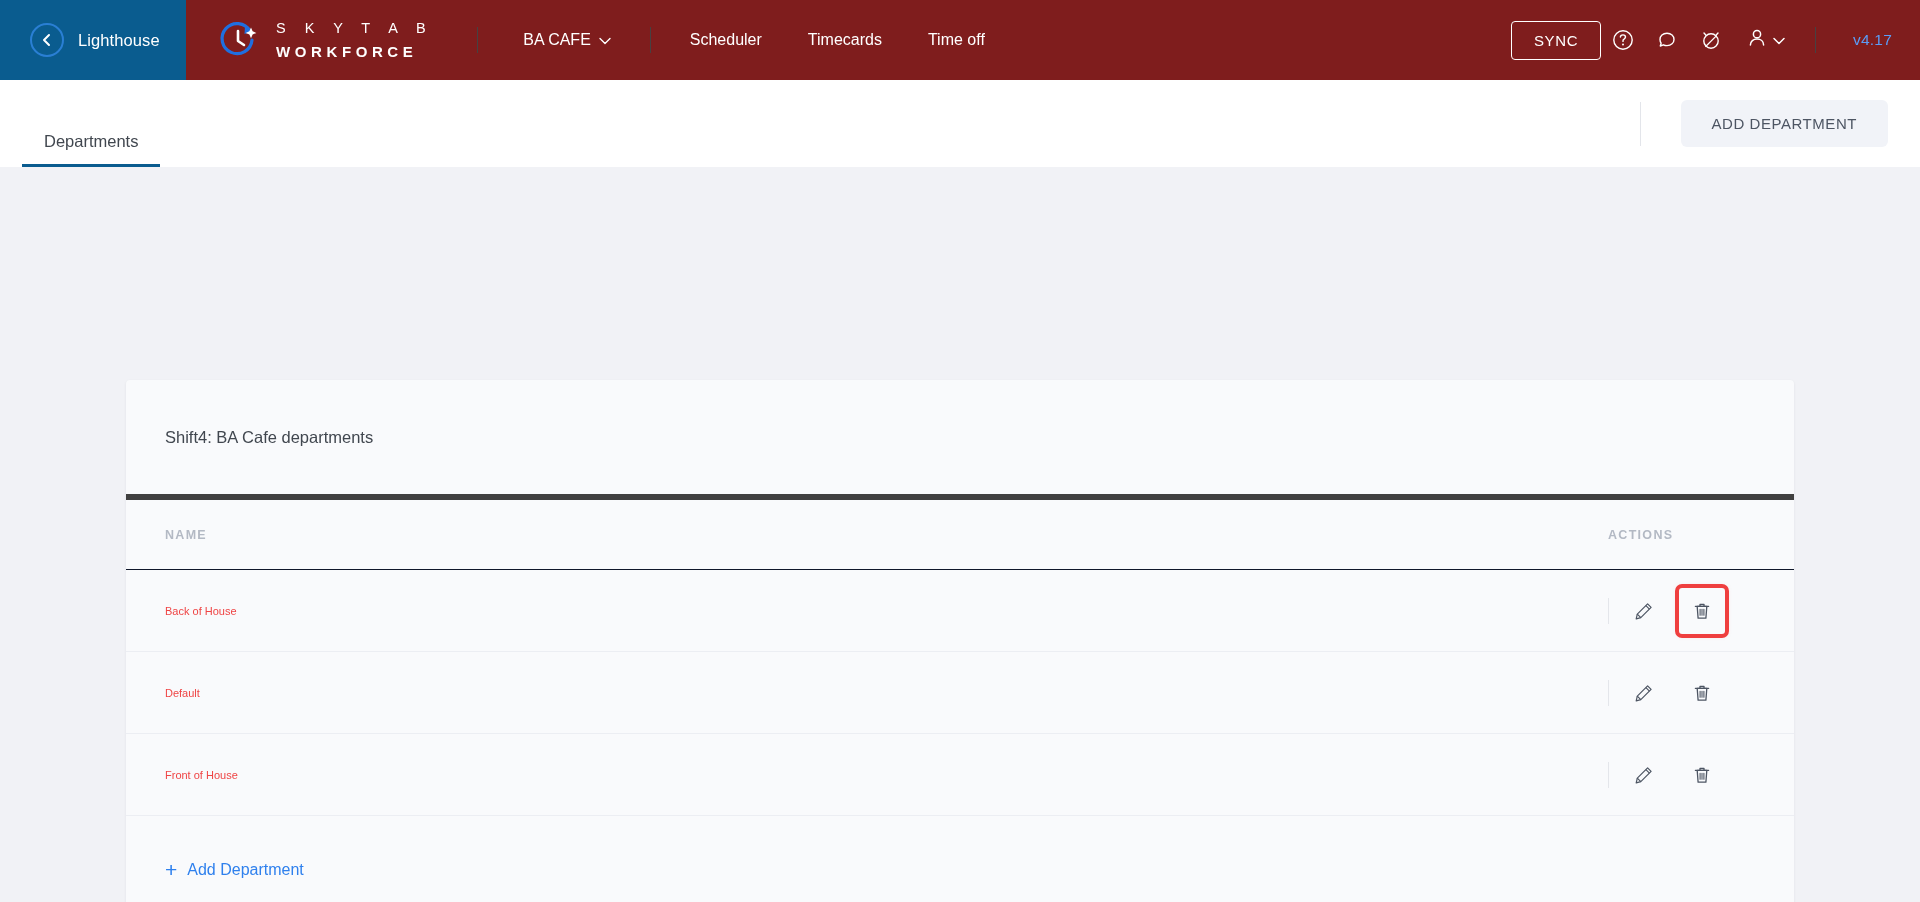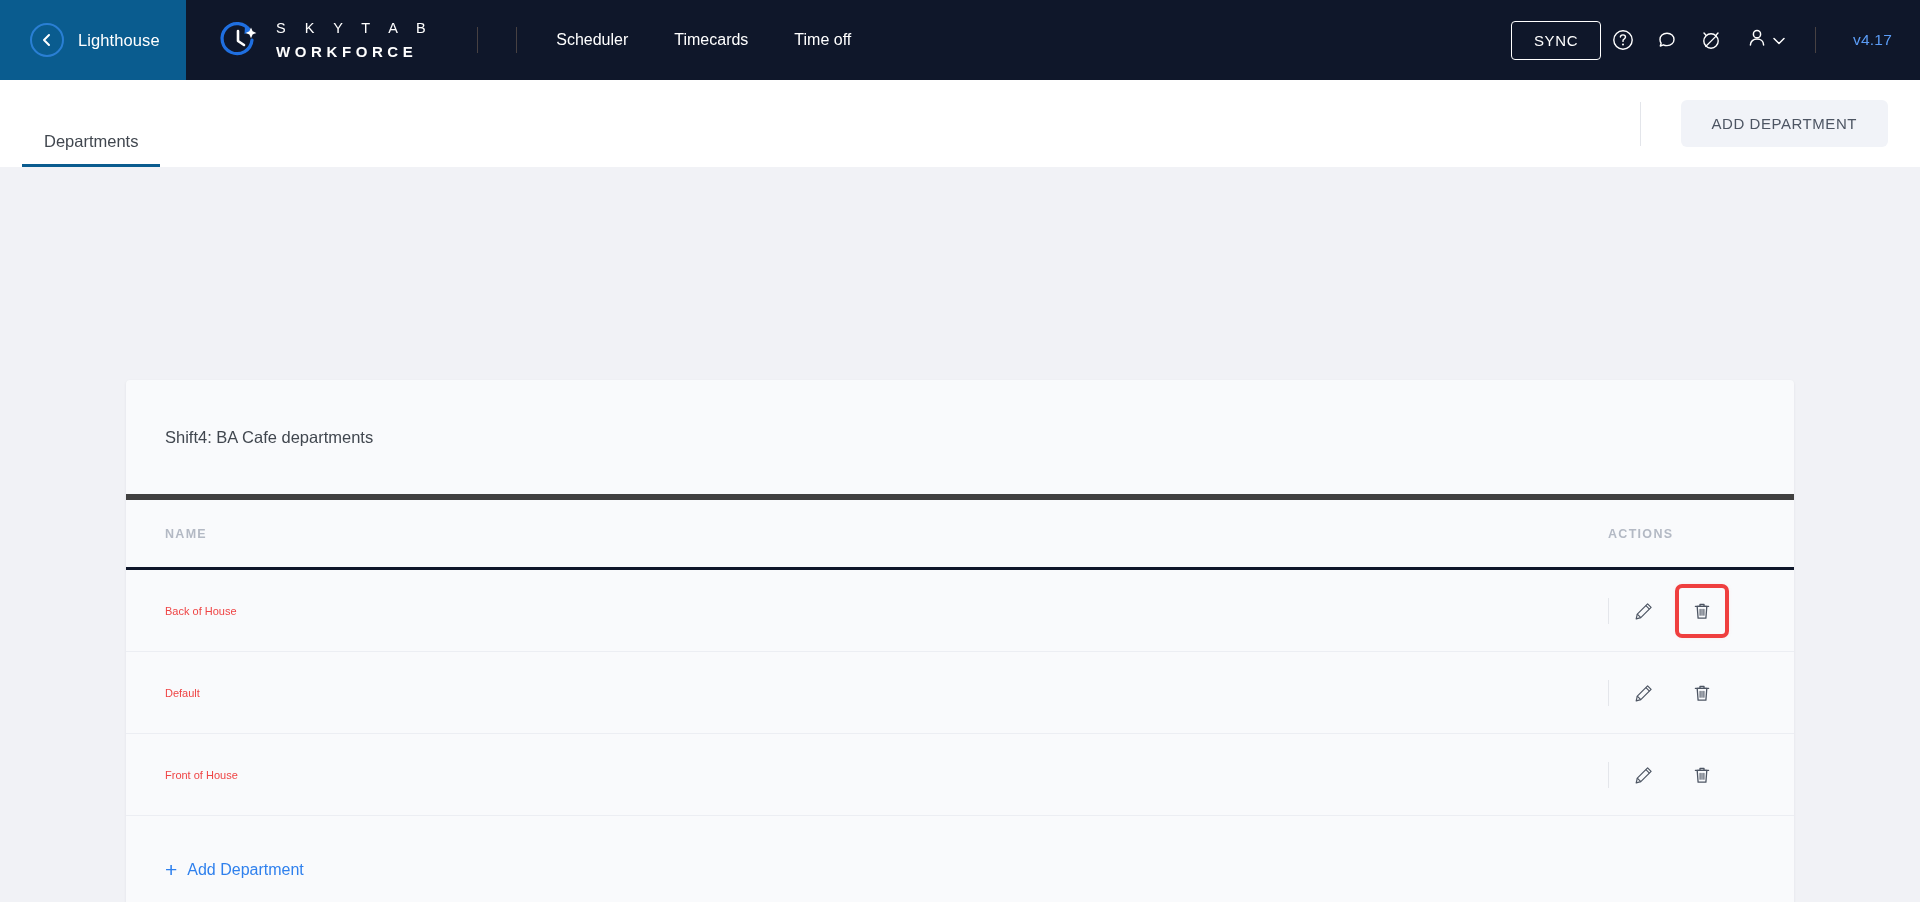--- a/index.html
+++ b/index.html
@@ -6,21 +6,21 @@
   html, body {
     width:1920px; height:902px;
     font-family:"Liberation Sans", sans-serif;
     background:#f1f2f6;
     overflow:hidden;
   }
 
   
   .topnav {
     height:80px; width:100%;
-    background:#0f172a;
+    background:#7f1d1d;
     display:flex; align-items:stretch;
     position:relative;
   }
   .back-block {
     width:186px; min-width:186px;
     background:#0a5c8f;
     display:flex; align-items:center; gap:14px;
     padding-left:30px;
     cursor:pointer;
   }
@@ -130,21 +130,21 @@
     overflow:hidden;
   }
   .card-title-row {
     height:120px; display:flex; align-items:center;
     padding-left:39px; border-bottom:6px solid #404040;
   }
   .card-title { font-size:16.5px; color:#41474f; }
 
   .thead {
     height:70px; display:flex; align-items:center;
-    border-bottom:3px solid #0f172a;
+    border-bottom:1px solid #0f172a;
     padding-left:39px; padding-right:0;
   }
   .th-name {
     font-size:12.5px; letter-spacing:1.3px; color:#b3b9c4;
     font-weight:700; flex:1;
   }
   .th-actions {
     font-size:12.5px; letter-spacing:1.3px; color:#b3b9c4;
     font-weight:700; width:210px; text-align:left;
     padding-left:24px;
@@ -207,20 +207,28 @@
     </span>
     <span class="brand-text">
       <span class="brand-top">S K Y T A B</span>
       <span class="brand-bot">WORKFORCE</span>
     </span>
   </div>
 
   <span class="vdiv"></span>
 
   <div class="nav-items">
+    <div class="nav-item store">
+      <span>BA CAFE</span>
+      <span class="chev">
+        <svg width="12" height="8" viewBox="0 0 12 8">
+            <path d="M1 1.5 L6 6.5 L11 1.5" stroke="#ffffff" stroke-width="1.4" fill="none" stroke-linecap="round" stroke-linejoin="round"></path>
+          </svg>
+      </span>
+    </div>
 
     <span class="vdiv tight"></span>
 
     <div class="nav-item">
       <span>Scheduler</span>
     </div>
     <div class="nav-item">
       <span>Timecards</span>
     </div>
     <div class="nav-item">

